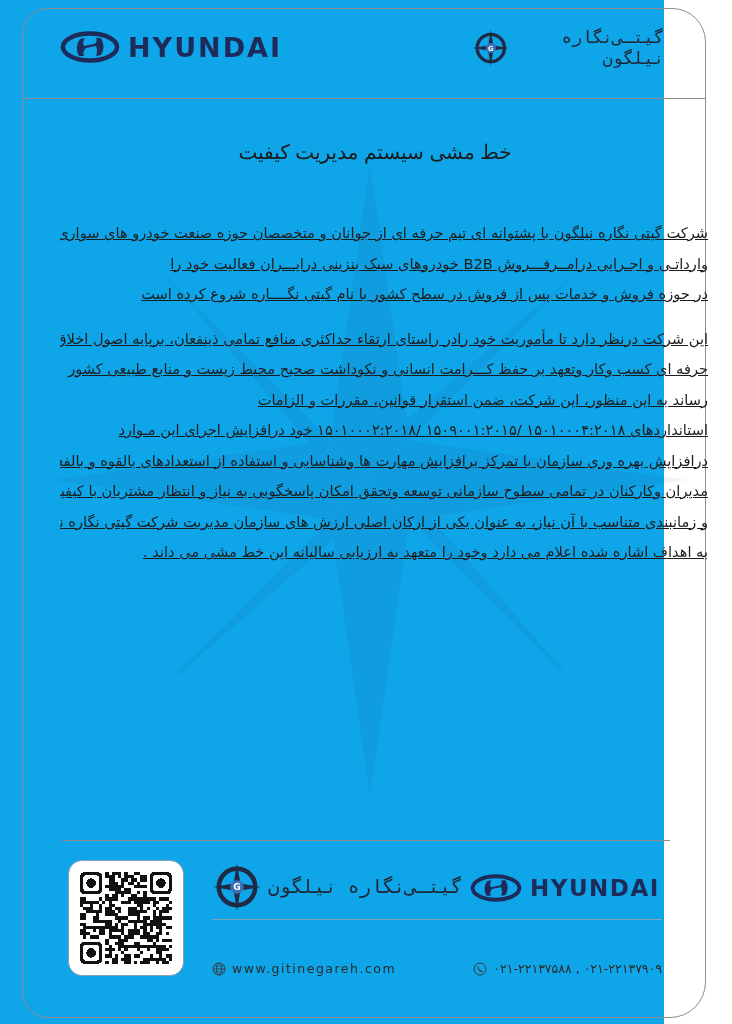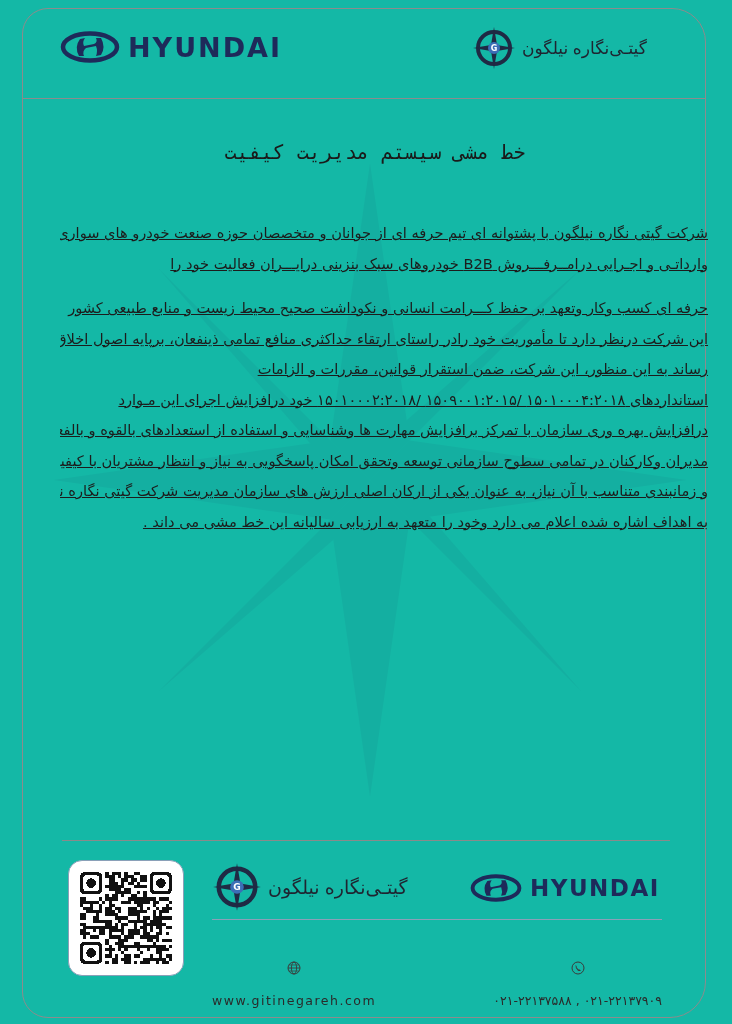--- a/index.html
+++ b/index.html
@@ -1,60 +1,60 @@
 <!DOCTYPE html>
 <html><head>
 <meta charset="utf-8">
 <style>
   html, body { margin: 0; padding: 0; background: #ffffff; }
   body { width: 732px; height: 1024px; position: relative; overflow: hidden; font-family: "DejaVu Sans", sans-serif; }
-  .page { position: absolute; left: 0; top: 0; width: 732px; height: 1024px; background: #14b8a6; }
+  .page { position: absolute; left: 0; top: 0; width: 624px; height: 1024px; background: #0ea5e9; padding-left: 40px; }
   .frame {
     position: absolute; left: 22px; top: 8px; width: 684px; height: 1010px;
     border: 1.5px solid #8c8c8c; border-radius: 26px 34px 36px 26px;
     box-sizing: border-box;
   }
   .header-rule { position: absolute; left: 22px; top: 98px; width: 684px; height: 0; border-top: 1.5px solid #8c8c8c; }
   .hyundai { position: absolute; display: flex; align-items: center; }
   .hyundai-top { left: 60px; top: 31px; }
   .hyundai-bottom { left: 470px; top: 874px; }
   .hyundai svg.h-emblem { display: block; }
   .hyundai .wordmark { font-family: "DejaVu Sans", sans-serif; font-weight: bold; color: #1e2a5a; letter-spacing: 2px; margin-left: 8px; }
   .hyundai-top .wordmark { font-size: 27px; }
   .hyundai-bottom .wordmark { font-size: 23px; letter-spacing: 1.5px; }
   .giti { position: absolute; display: flex; align-items: center; flex-direction: row; }
   .giti-top { left: 472px; top: 26px; }
   .giti-bottom { left: 212px; top: 862px; }
-  .giti .giti-name { font-family: Liberation Sans, sans-serif; color: #1f2430; direction: rtl; margin-left: 6px; }
+  .giti .giti-name { font-family: Liberation Mono, monospace; color: #1f2430; direction: rtl; margin-left: 6px; }
   .giti-top .giti-name { font-size: 17px; }
   .giti-bottom .giti-name { font-size: 19px; }
   .title {
     position: absolute; left: 150px; top: 140px; width: 450px; text-align: center;
-    font-family: Liberation Mono, monospace; font-size: 20px; color: #1a1a1a; direction: rtl;
+    font-family: Liberation Sans, sans-serif; font-size: 20px; color: #1a1a1a; direction: rtl;
   }
   .body-text {
     position: absolute; left: 60px; top: 218px; width: 648px;
     font-family: "DejaVu Sans", sans-serif; font-size: 14.6px; line-height: 30.5px; color: #1c1c1c;
     direction: rtl; text-align: justify; text-decoration: underline;
   }
   .body-text .line { display: block; white-space: nowrap; overflow: hidden; text-align: right; }
   .body-text .gap { height: 14px; }
   .watermark { position: absolute; left: 40px; top: 150px; width: 660px; height: 660px; opacity: 0.06; }
   .footer-rule { position: absolute; left: 62px; top: 840px; width: 608px; height: 0; border-top: 1.5px solid #8a8a8a; }
   .footer-inner-rule { position: absolute; left: 212px; top: 919px; width: 450px; height: 0; border-top: 1.2px solid #8aa0b8; }
   .qr-box {
     position: absolute; left: 68px; top: 860px; width: 116px; height: 116px;
     border: 1.3px solid #8aa0b8; border-radius: 14px; box-sizing: border-box; background: #fff;
     display: flex; align-items: center; justify-content: center;
   }
   .address { position: absolute; left: 212px; top: 935px; width: 450px; text-align: right; direction: rtl;
     font-family: "DejaVu Sans", sans-serif; font-size: 12.5px; color: #2a2a2a; white-space: nowrap; }
   .contact-row { position: absolute; left: 212px; top: 961px; width: 450px; display: flex; justify-content: space-between; align-items: center;
     font-family: "DejaVu Sans", sans-serif; font-size: 12.5px; color: #2a2a2a; }
-  .contact-item { display: flex; align-items: center; gap: 18px; flex-direction: column; }
+  .contact-item { display: flex; align-items: center; gap: 6px; }
   .website-text { letter-spacing: 1.5px; }
   .phones-text { letter-spacing: 0.5px; }
 </style>
 </head>
 <body>
 
 <div class="page">
 
   <svg class="watermark" viewBox="0 0 100 100">
     <g fill="#1e2a5a">
@@ -94,23 +94,24 @@
     <span class="giti-name">گیتـی‌نگاره نیلگون</span>
   </div>
 
   <div class="header-rule"></div>
 
   <div class="title">خط مشی سیستم مدیریت کیفیت</div>
 
   <div class="body-text">
     <span class="line">شرکت گیتی نگاره نیلگون با پشتوانه ای تیم حرفه ای از جوانان و متخصصان حوزه صنعت خودرو های سواری</span>
     <span class="line">وارداتـی و اجـرایی درامــرفـــروش B2B خودروهای سبک بنزینی درایـــران فعالیت خود را</span>
+    <span class="line">در حوزه فروش و خدمات پس از فروش در سطح کشور با نام گیتی نگــــاره شروع کرده است</span>
     <span class="line gap"></span>
+    <span class="line">این شرکت درنظر دارد تا مأموریت خود رادر راستای ارتقاء حداکثری منافع تمامی ذینفعان، برپایه اصول اخلاق</span>
     <span class="line">حرفه ای کسب وکار وتعهد بر حفظ کـــرامت انسانی و نکوداشت صحیح محیط زیست و منابع طبیعی کشور</span>
-    <span class="line">این شرکت درنظر دارد تا مأموریت خود رادر راستای ارتقاء حداکثری منافع تمامی ذینفعان، برپایه اصول اخلاق</span>
     <span class="line">رساند به این منظور، این شرکت، ضمن استقرار قوانین، مقررات و الزامات</span>
     <span class="line">استانداردهای ۱۵۰۱۰۰۰۴:۲۰۱۸ /۱۵۰۹۰۰۱:۲۰۱۵ /۱۵۰۱۰۰۰۲:۲۰۱۸ خود درافزایش اجرای این مـوارد</span>
     <span class="line">درافزایش بهره وری سازمان با تمرکز برافزایش مهارت ها وشناسایی و استفاده از استعدادهای بالقوه و بالفعل</span>
     <span class="line">مدیران  وکارکنان در تمامی سطوح سازمانی توسعه وتحقق امکان پاسخگویی به نیاز و انتظار مشتریان با کیفیت</span>
     <span class="line">و زمانبندی متناسب با آن نیاز، به عنوان یکی از ارکان اصلی ارزش های سازمان مدیریت شرکت گیتی نگاره نیلگون</span>
     <span class="line">به اهداف اشاره شده اعلام می دارد وخود را متعهد به ارزیابی سالیانه این خط مشی می داند .</span>
   </div>
 
   <div class="footer-rule"></div>
 

